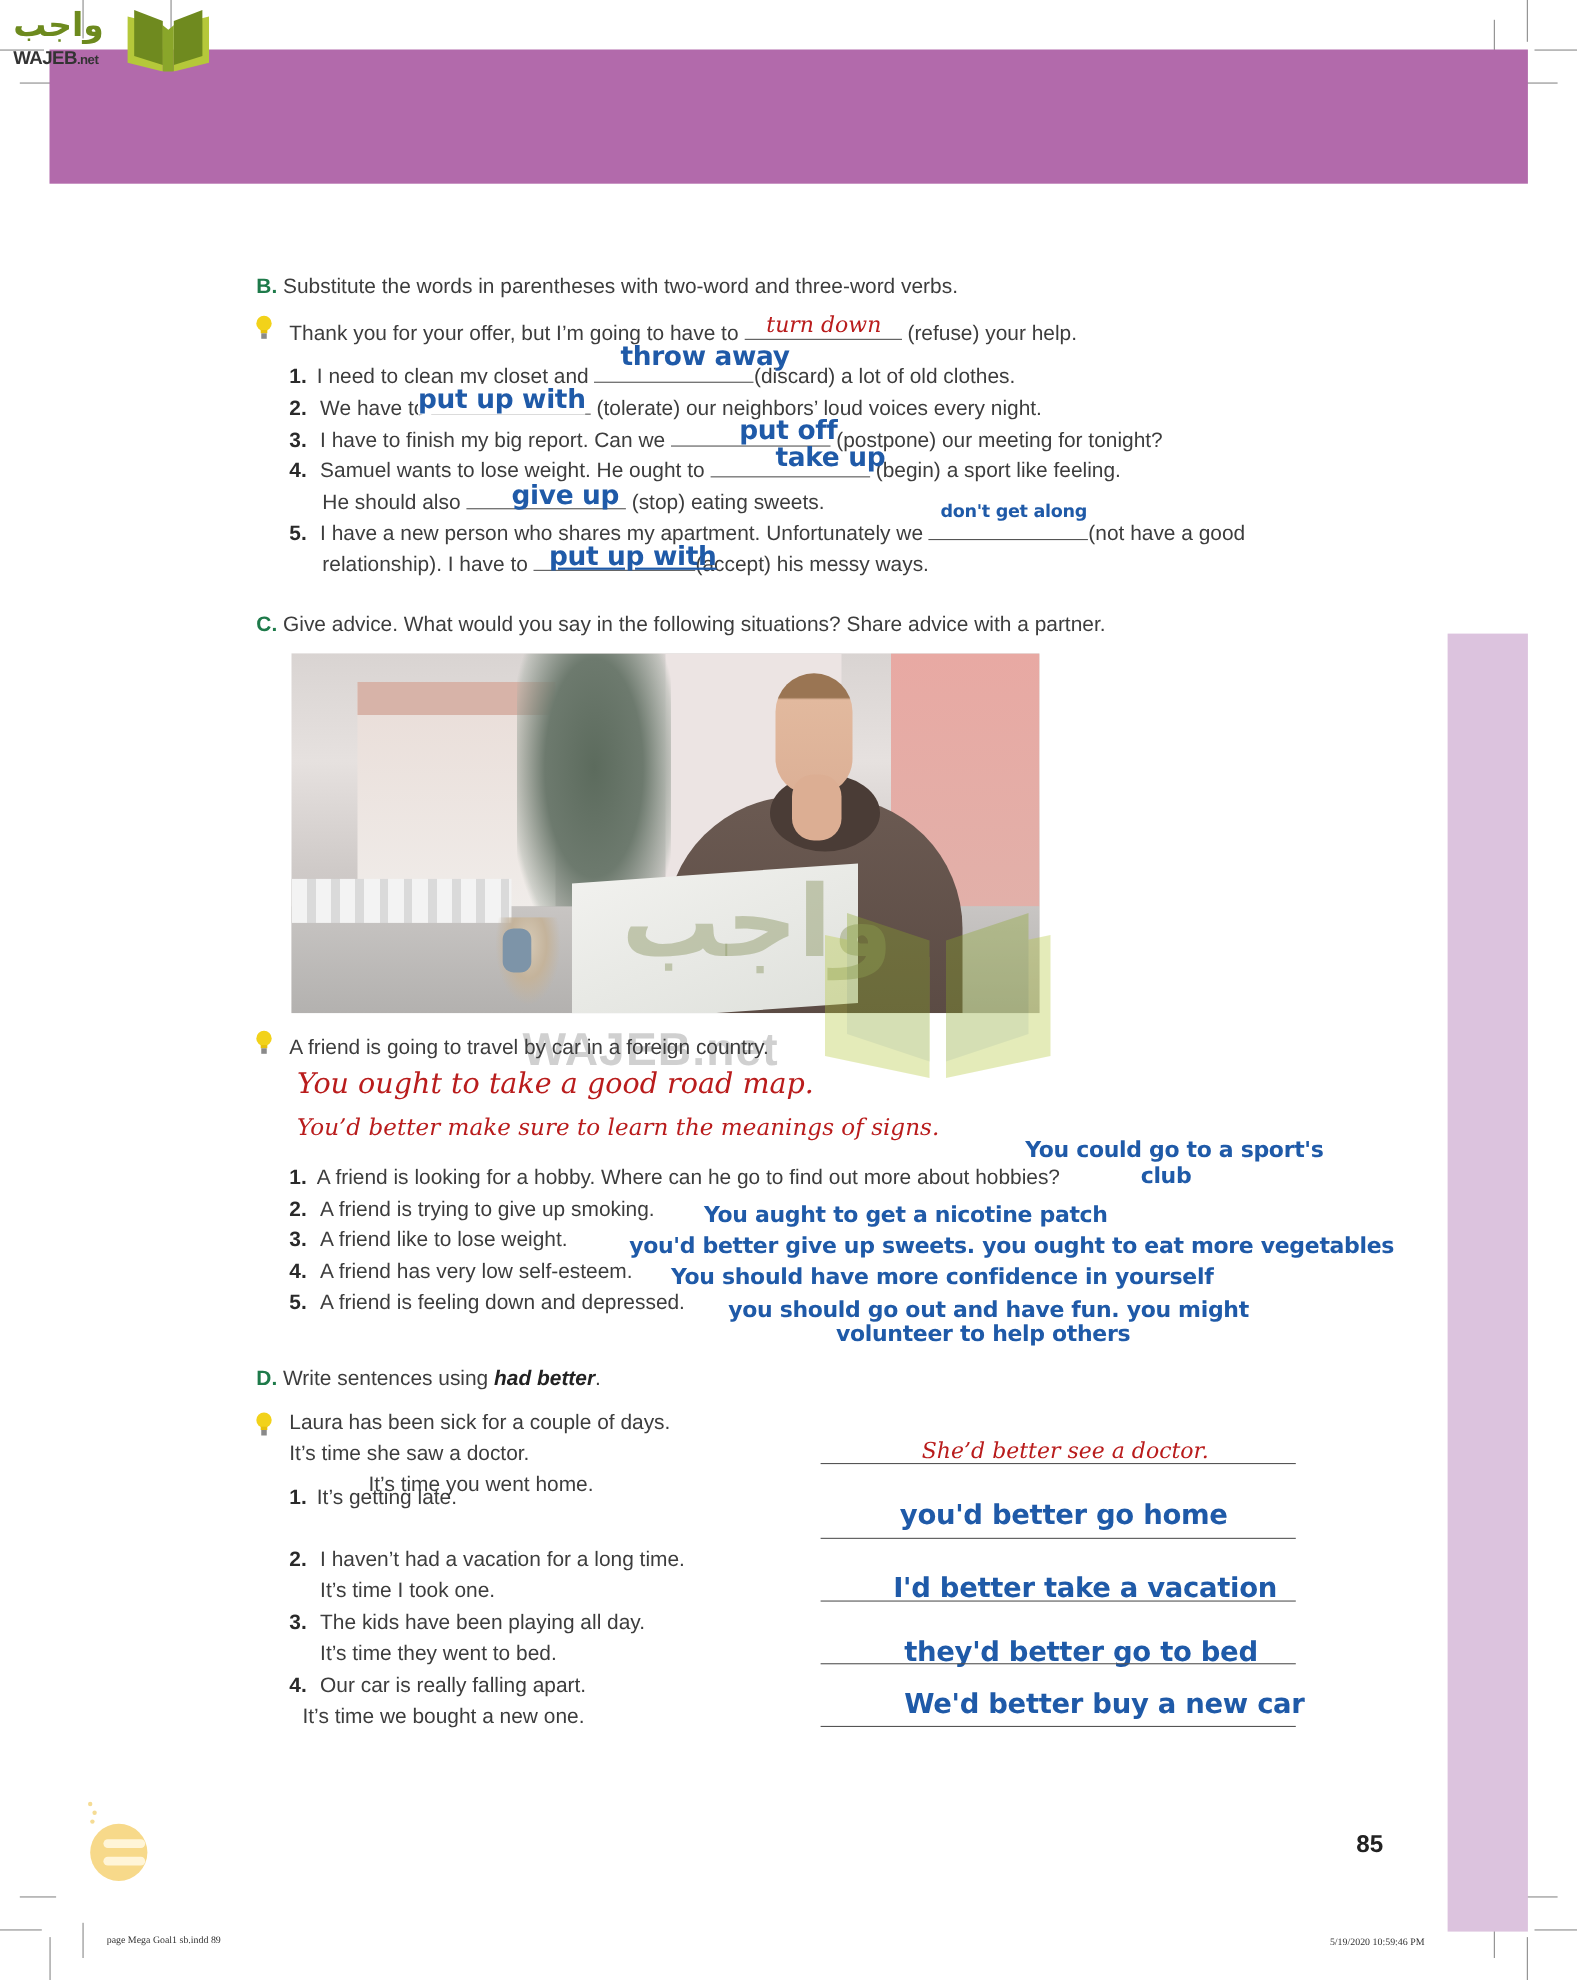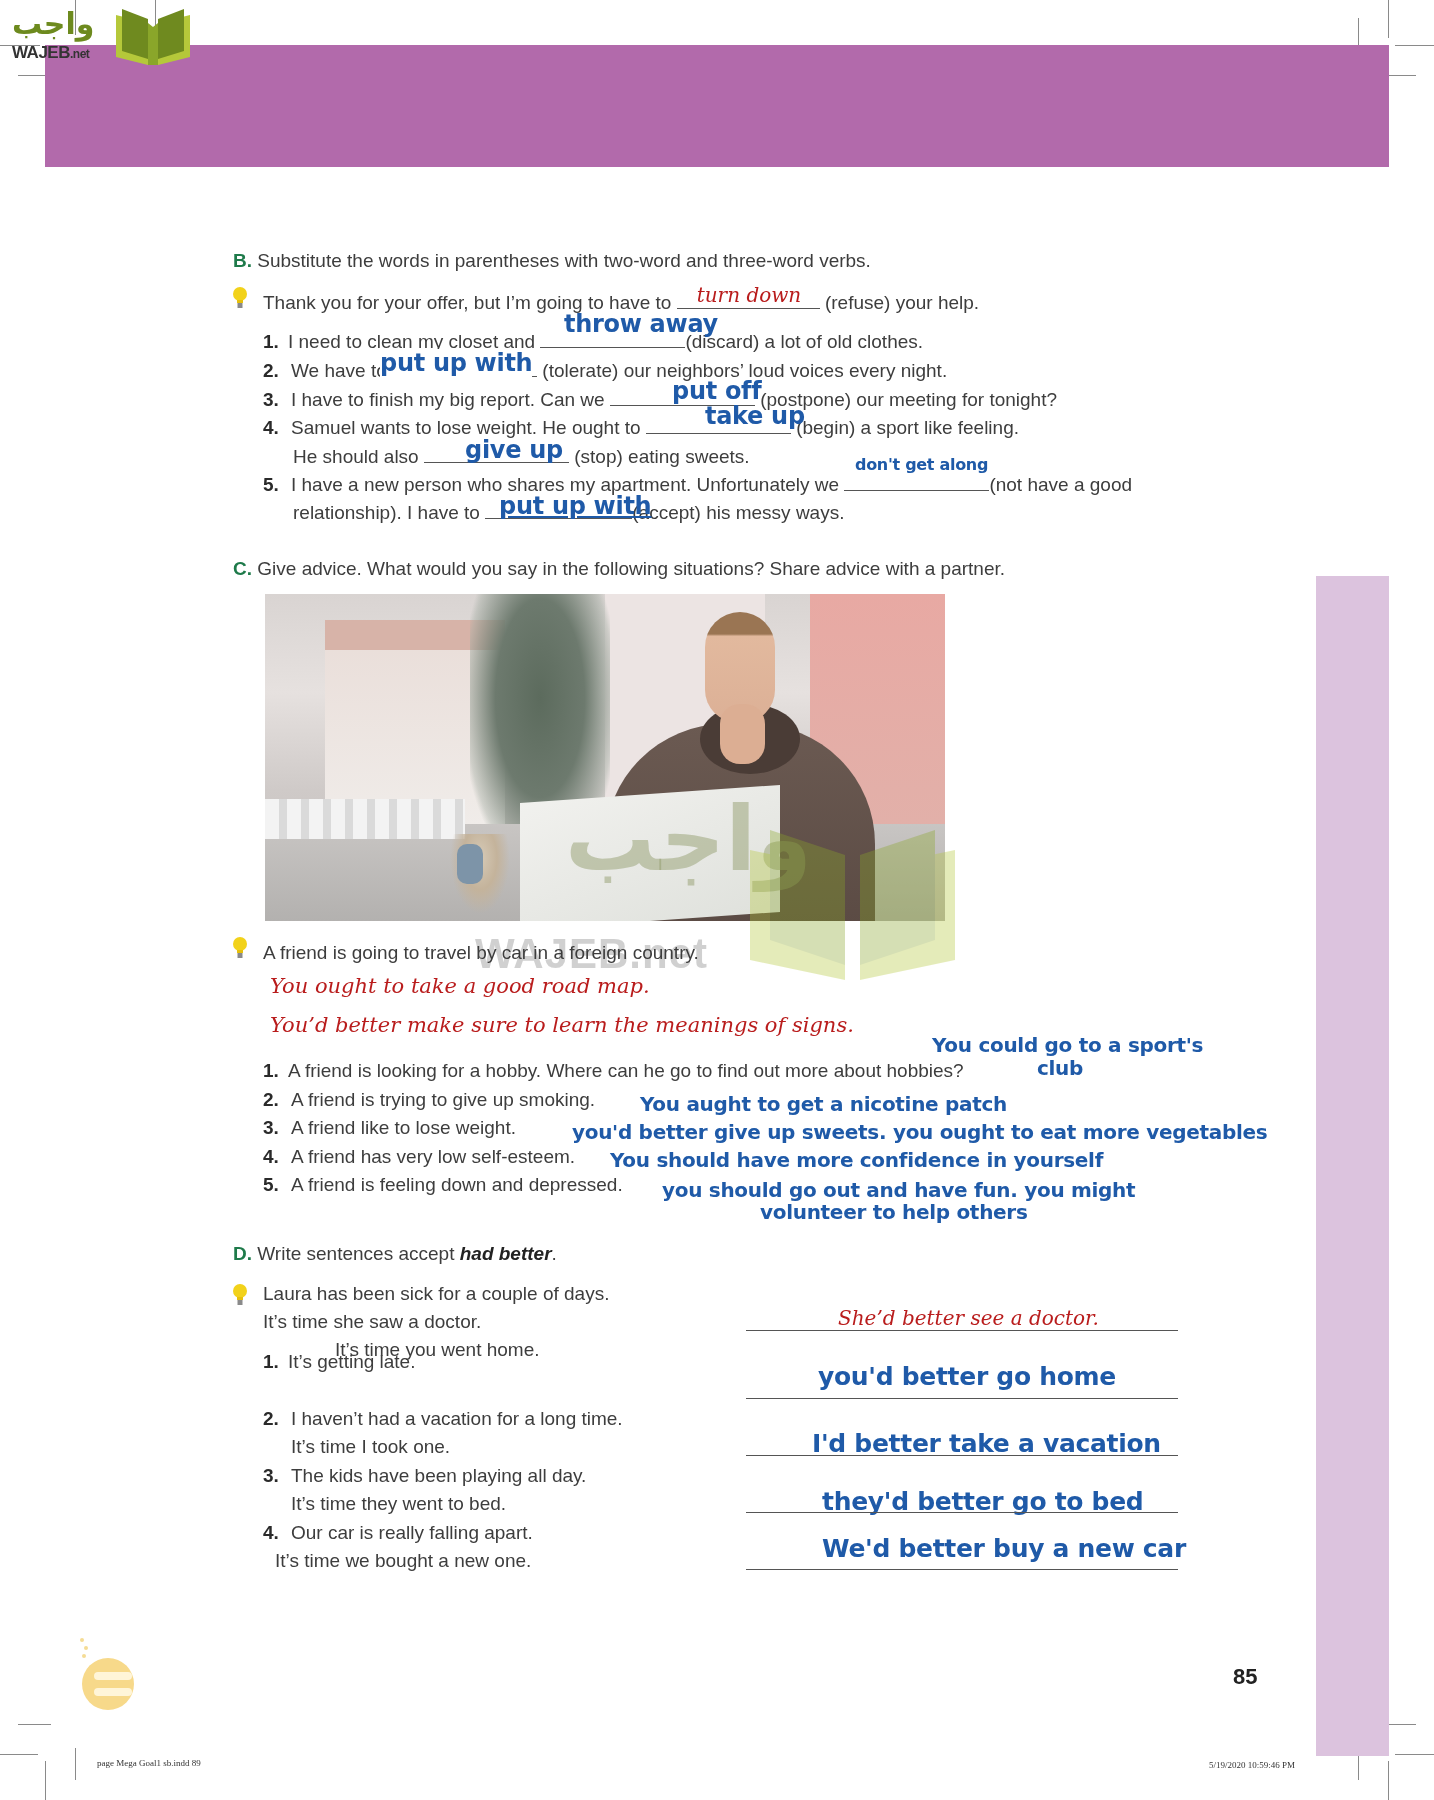--- a/index.html
+++ b/index.html
@@ -179,21 +179,21 @@
   <path d="M195 10 L120 35 L120 145 L195 120 Z" fill="#8aa62a"></path>
 </svg>
 <div class="wm-text">WAJEB.net</div>
 
 <svg class="bulb" style="left:232px;top:936px;" viewBox="0 0 16 24">
   <circle cx="8" cy="8" r="7" fill="#f2d21a"></circle>
   <rect x="5" y="14" width="6" height="3" fill="#e6c00c"></rect>
   <rect x="5.5" y="17" width="5" height="5" fill="#8a8a8a"></rect>
 </svg>
 <div class="line" style="left:263px;top:941px;">A friend is going to travel by car in a foreign country.</div>
-<div class="line hand" style="left:270px;top:974px;font-size:21px;">You ought to take a good road map.</div>
+<div class="line hand" style="left:270px;top:974px;font-size:26px;">You ought to take a good road map.</div>
 <div class="line hand" style="left:270px;top:1013px;font-size:21px;">You’d better make sure to learn the meanings of signs.</div>
 
 <div class="line" style="left:263px;top:1059px;">
   <span class="num">1.</span><span>A friend is looking for a hobby. Where can he go to find out more about hobbies?</span>
 </div>
 <div class="ans" style="left:932px;top:1033px;font-size:20px;">You could go to a sport's</div>
 <div class="ans" style="left:1037px;top:1056px;font-size:20px;">club</div>
 
 <div class="line" style="left:263px;top:1088px;">
   <span class="num w">2.</span><span>A friend is trying to give up smoking.</span>
@@ -211,21 +211,21 @@
 <div class="ans" style="left:610px;top:1148px;font-size:20px;">You should have more confidence in yourself</div>
 
 <div class="line" style="left:263px;top:1173px;">
   <span class="num w">5.</span><span>A friend is feeling down and depressed.</span>
 </div>
 <div class="ans" style="left:662px;top:1178px;font-size:20px;">you should go out and  have fun. you might</div>
 <div class="ans" style="left:760px;top:1200px;font-size:20px;">volunteer to help others</div>
 
 <div class="line" style="left:233px;top:1242px;">
   <span class="sec-letter">D.</span>
-  <span>Write sentences accept </span><b style="font-style:italic;color:#222;">had better</b><span>.</span>
+  <span>Write sentences using </span><b style="font-style:italic;color:#222;">had better</b><span>.</span>
 </div>
 
 <svg class="bulb" style="left:232px;top:1283px;" viewBox="0 0 16 24">
   <circle cx="8" cy="8" r="7" fill="#f2d21a"></circle>
   <rect x="5" y="14" width="6" height="3" fill="#e6c00c"></rect>
   <rect x="5.5" y="17" width="5" height="5" fill="#8a8a8a"></rect>
 </svg>
 <div class="line" style="left:263px;top:1282px;">Laura has been sick for a couple of days.</div>
 <div class="line" style="left:263px;top:1310px;">It’s time she saw a doctor.</div>
 <div class="line hand" style="left:838px;top:1306px;font-size:20px;">She’d better see a doctor.</div>

